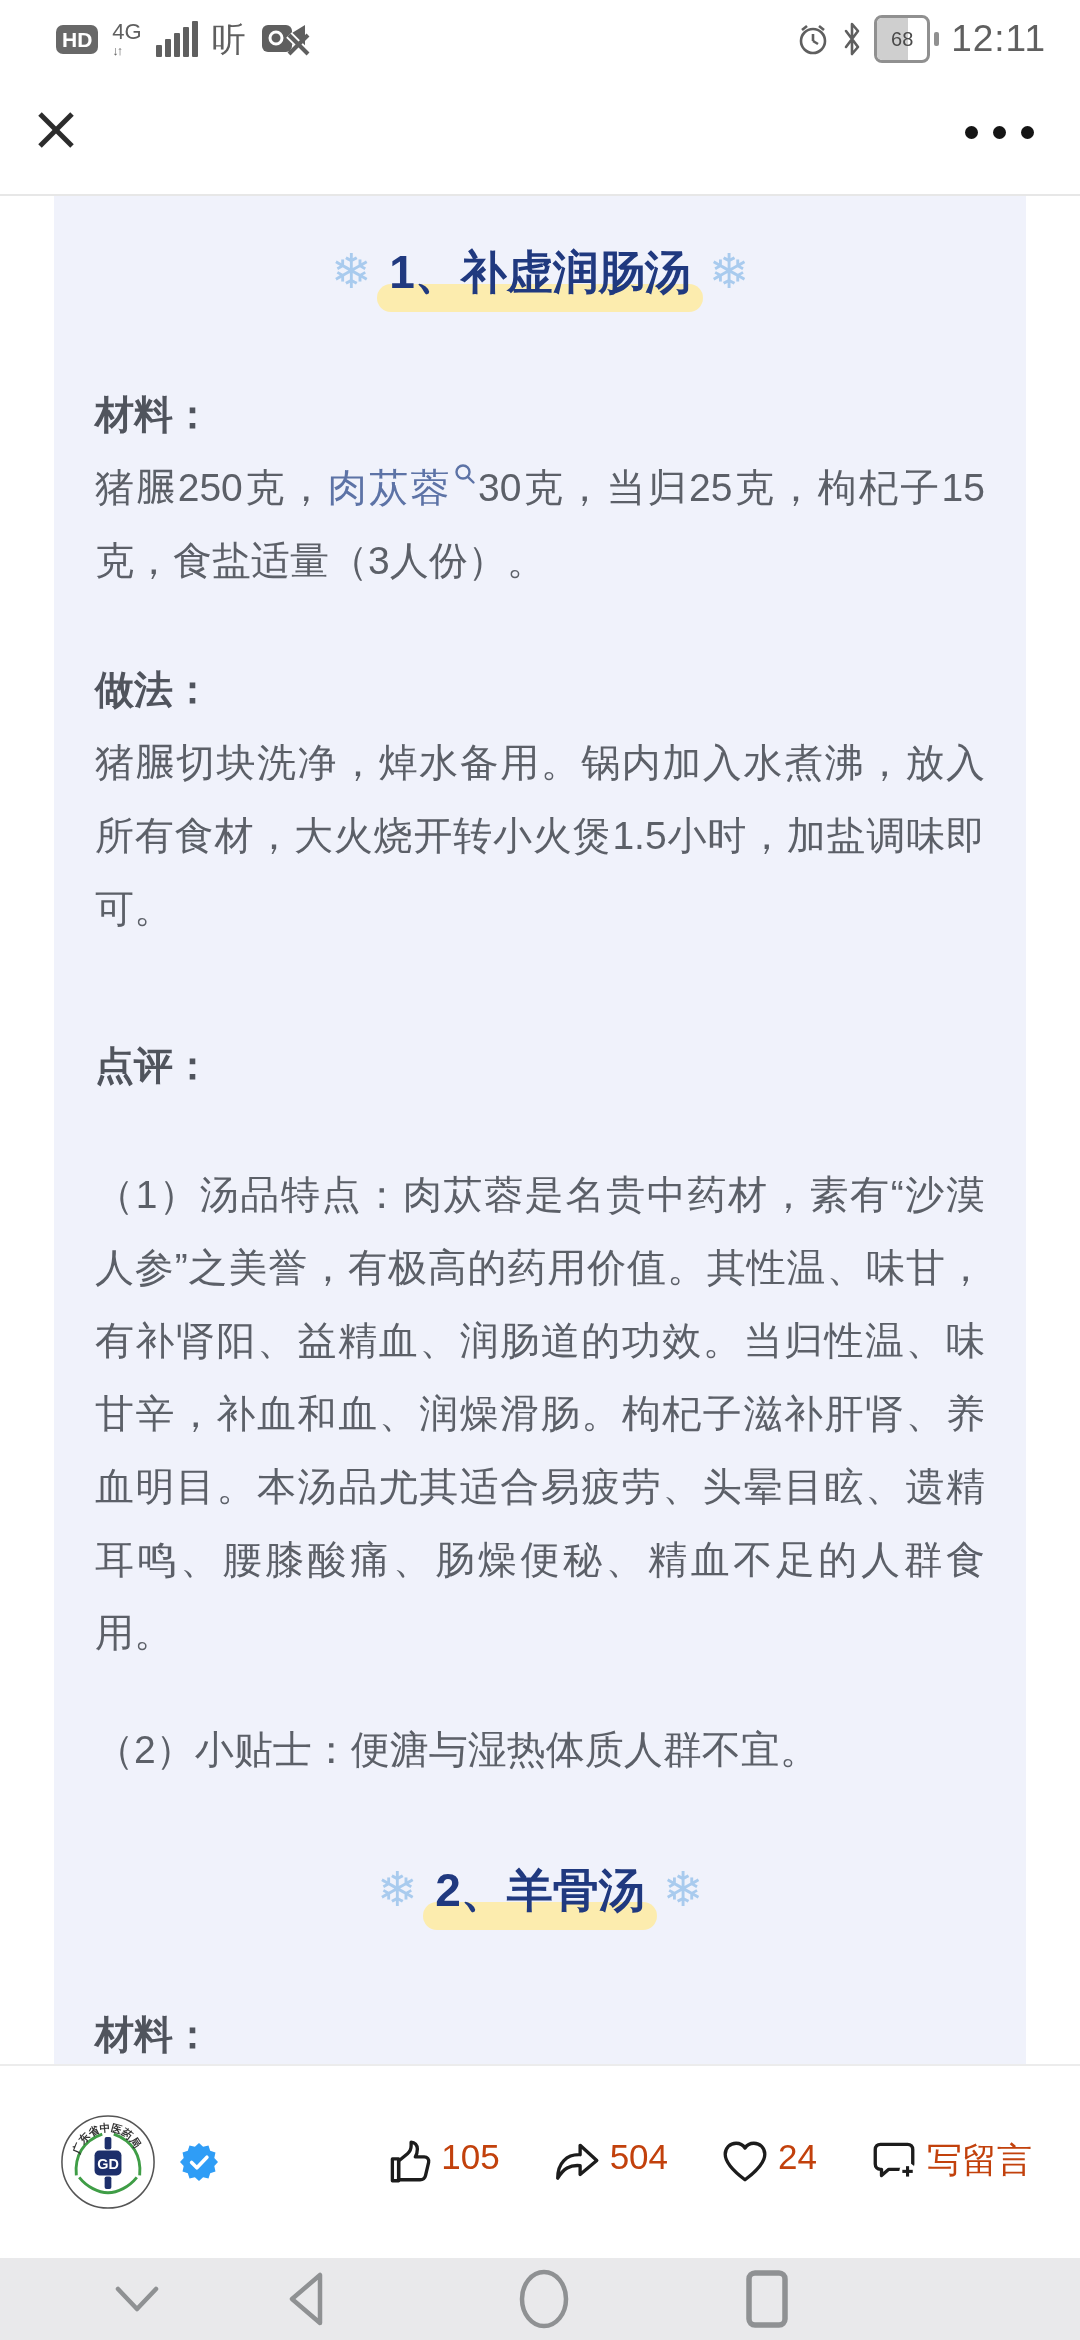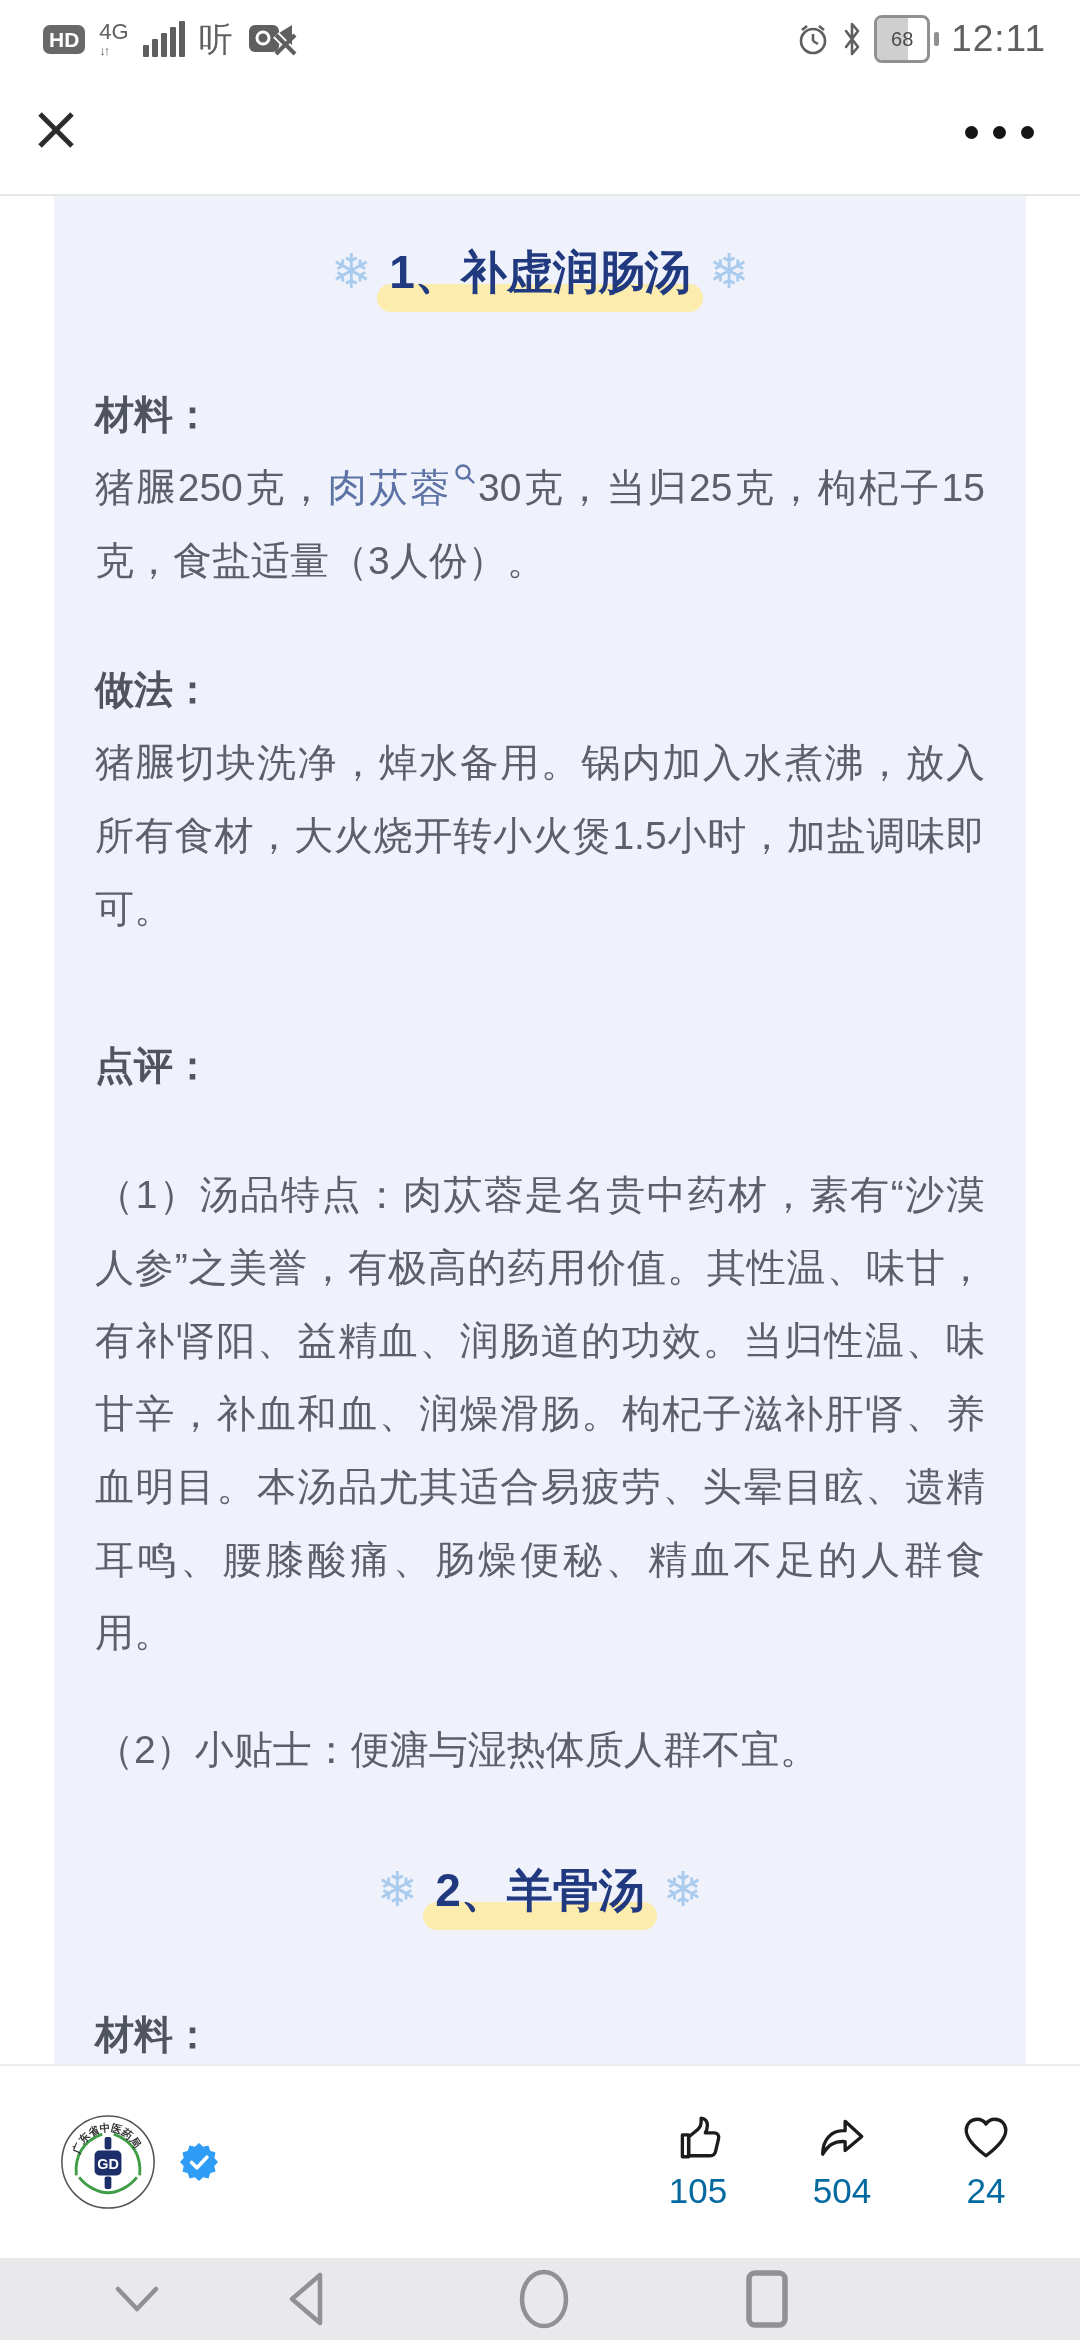--- a/index.html
+++ b/index.html
@@ -1,21 +1,21 @@
 <!DOCTYPE html>
 <html><head>
 <meta charset="utf-8">
 <style>
   html,body{margin:0;padding:0;}
   body{
     width:1080px;height:2340px;position:relative;overflow:hidden;
     background:#ffffff;font-family:"Liberation Sans","DejaVu Sans",sans-serif;
   }
   
-  .status-bar{position:absolute;top:0;left:3px;right:0;height:64px;
+  .status-bar{position:absolute;top:0;left:16px;right:0;height:64px;
     display:flex;align-items:center;justify-content:space-between;
     padding:14px 34px 0 40px;box-sizing:border-box;color:#5f5f5f;}
   .sb-left,.sb-right{display:flex;align-items:center;}
   .sb-left{gap:14px;}
   .sb-right{gap:12px;}
   .hd-badge{background:#686868;color:#fff;font-weight:bold;font-size:21px;
     padding:4px 6px;border-radius:7px;line-height:1;}
   .net{display:flex;flex-direction:column;align-items:flex-start;line-height:1;}
   .net .g4{font-weight:normal;font-size:22px;color:#5f5f5f;}
   .net .arr{font-size:13px;letter-spacing:-2px;color:#5f5f5f;margin-top:1px;}
@@ -54,22 +54,22 @@
   .mt-mat2{margin-top:78px;}
   .drug-link{color:#5d73a6;cursor:pointer;}
   .sup-search{position:relative;top:-16px;margin:0 2px;}
   
   .bottom-bar{position:absolute;left:0;right:0;top:2064px;height:194px;background:#ffffff;
     border-top:2px solid #ececec;display:flex;align-items:center;
     padding:0 48px 0 60px;box-sizing:border-box;}
   .account{display:flex;align-items:center;gap:24px;}
   .acc-name{font-size:43px;color:#0c0c0c;}
   .actions{margin-left:auto;display:flex;gap:52px;}
-  .action{display:flex;flex-direction:column;align-items:center;gap:8px;
-    font-size:35px;color:#0369a1;min-width:92px;}
+  .action{display:flex;flex-direction:row;gap:8px;
+    font-size:35px;color:#c2410c;min-width:92px;}
   .action svg{display:block;}
   
   .nav-bar{position:absolute;left:0;right:0;top:2258px;height:82px;background:#e9e9eb;}
   .nav-ic{position:absolute;top:50%;transform:translateY(-50%);}
   .nv-chevron{left:112px;}
   .nv-back{left:285px;}
   .nv-home{left:517px;}
   .nv-recent{left:744px;}
 </style>
 </head>
@@ -197,20 +197,29 @@
         <path d="M27 8 L43 22.5 L27 36 L27 27.5 C17 26.5 11 30.5 5.5 39.5 C5.5 25 14 16.5 27 17 Z" fill="none" stroke="#1c1c1c" stroke-width="3.2" stroke-linejoin="round"></path>
       </svg>
       <span>504</span>
     </div>
     <div class="action">
       <svg width="50" height="50" viewBox="0 0 48 48">
         <path d="M24 41 C12 32 5 24.5 5 16.5 C5 10.5 9.5 6 15.5 6 C19 6 22.2 7.8 24 10.6 C25.8 7.8 29 6 32.5 6 C38.5 6 43 10.5 43 16.5 C43 24.5 36 32 24 41 Z" fill="none" stroke="#1c1c1c" stroke-width="3.2" stroke-linejoin="round"></path>
       </svg>
       <span>24</span>
     </div>
+    <div class="action">
+      <svg width="50" height="50" viewBox="0 0 48 48">
+        <path d="M11 7 h26 c3 0 5 2 5 5 v14 c0 3 -2 5 -5 5 h-18 l-7 6 v-6 h-1 c-3 0 -5 -2 -5 -5 v-14 c0 -3 2 -5 5 -5 z" fill="none" stroke="#1c1c1c" stroke-width="3.2" stroke-linejoin="round"></path>
+        <circle cx="37" cy="33" r="8" fill="#ffffff"></circle>
+        <line x1="32" y1="33" x2="42" y2="33" stroke="#1c1c1c" stroke-width="3"></line>
+        <line x1="37" y1="28" x2="37" y2="38" stroke="#1c1c1c" stroke-width="3"></line>
+      </svg>
+      <span>写留言</span>
+    </div>
   </div>
 </div>
 
 <div class="nav-bar">
   <svg class="nav-ic nv-chevron" width="50" height="30" viewBox="0 0 50 30">
     <polyline points="6,5 25,25 44,5" fill="none" stroke="#8f9193" stroke-width="4.5" stroke-linecap="round" stroke-linejoin="round"></polyline>
   </svg>
   <svg class="nav-ic nv-back" width="42" height="58" viewBox="0 0 42 58">
     <polygon points="35,5 35,53 7,29" fill="none" stroke="#8f9193" stroke-width="4.5" stroke-linejoin="round"></polygon>
   </svg>

